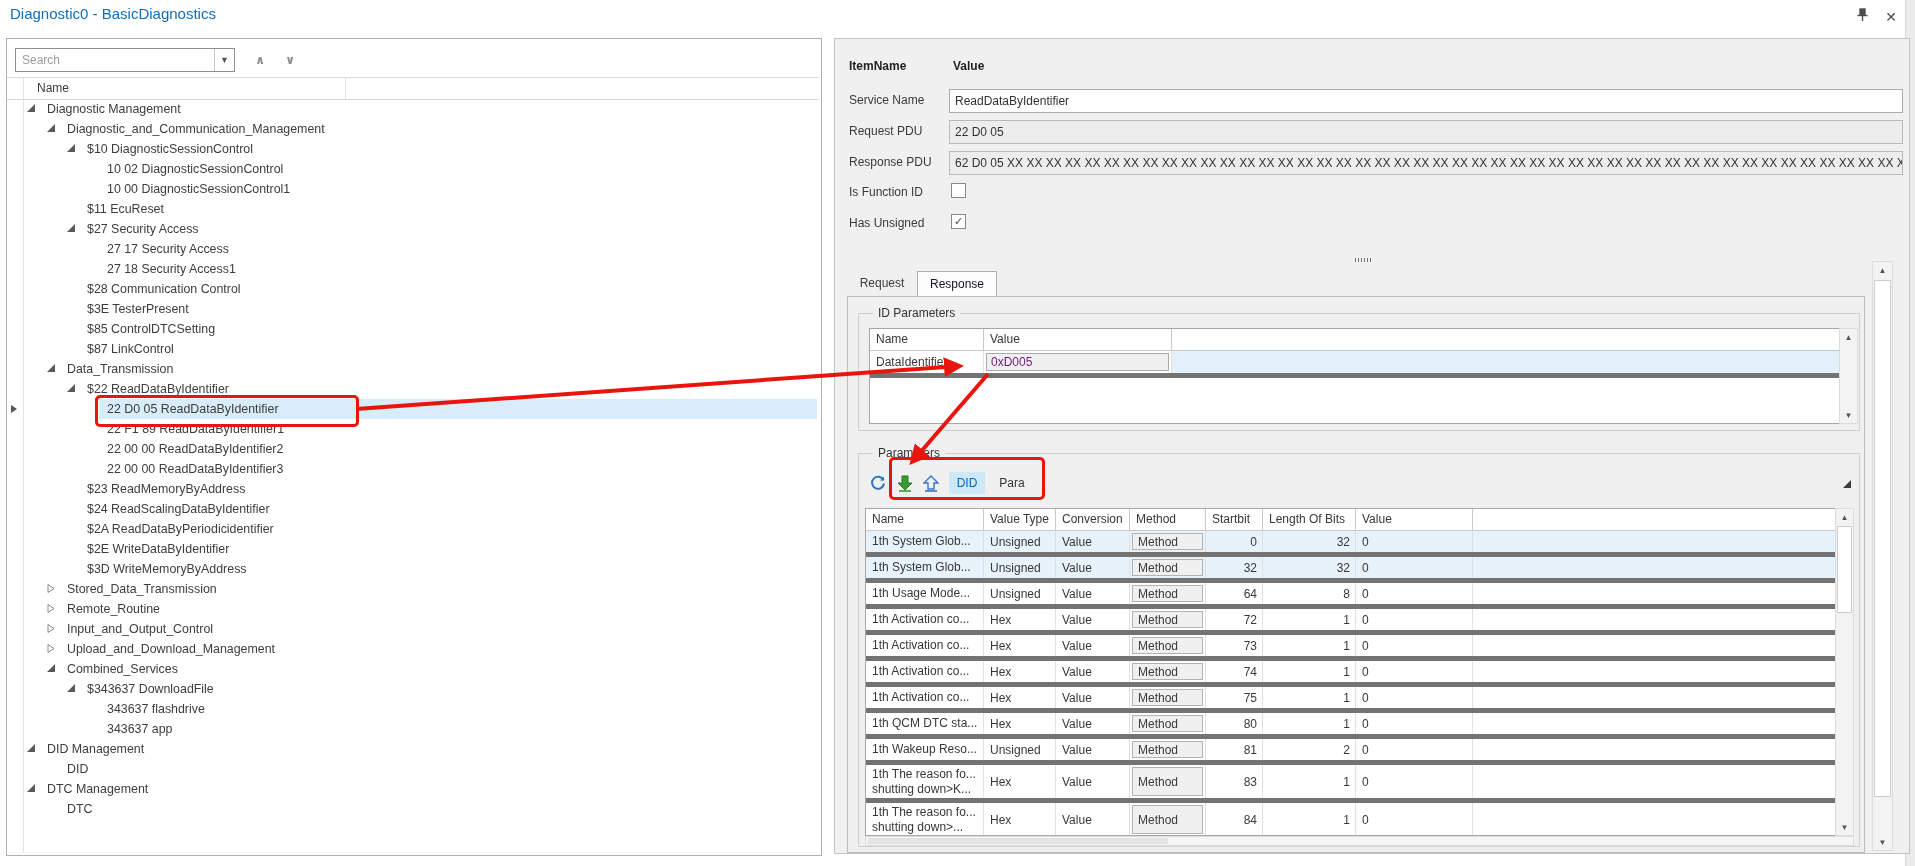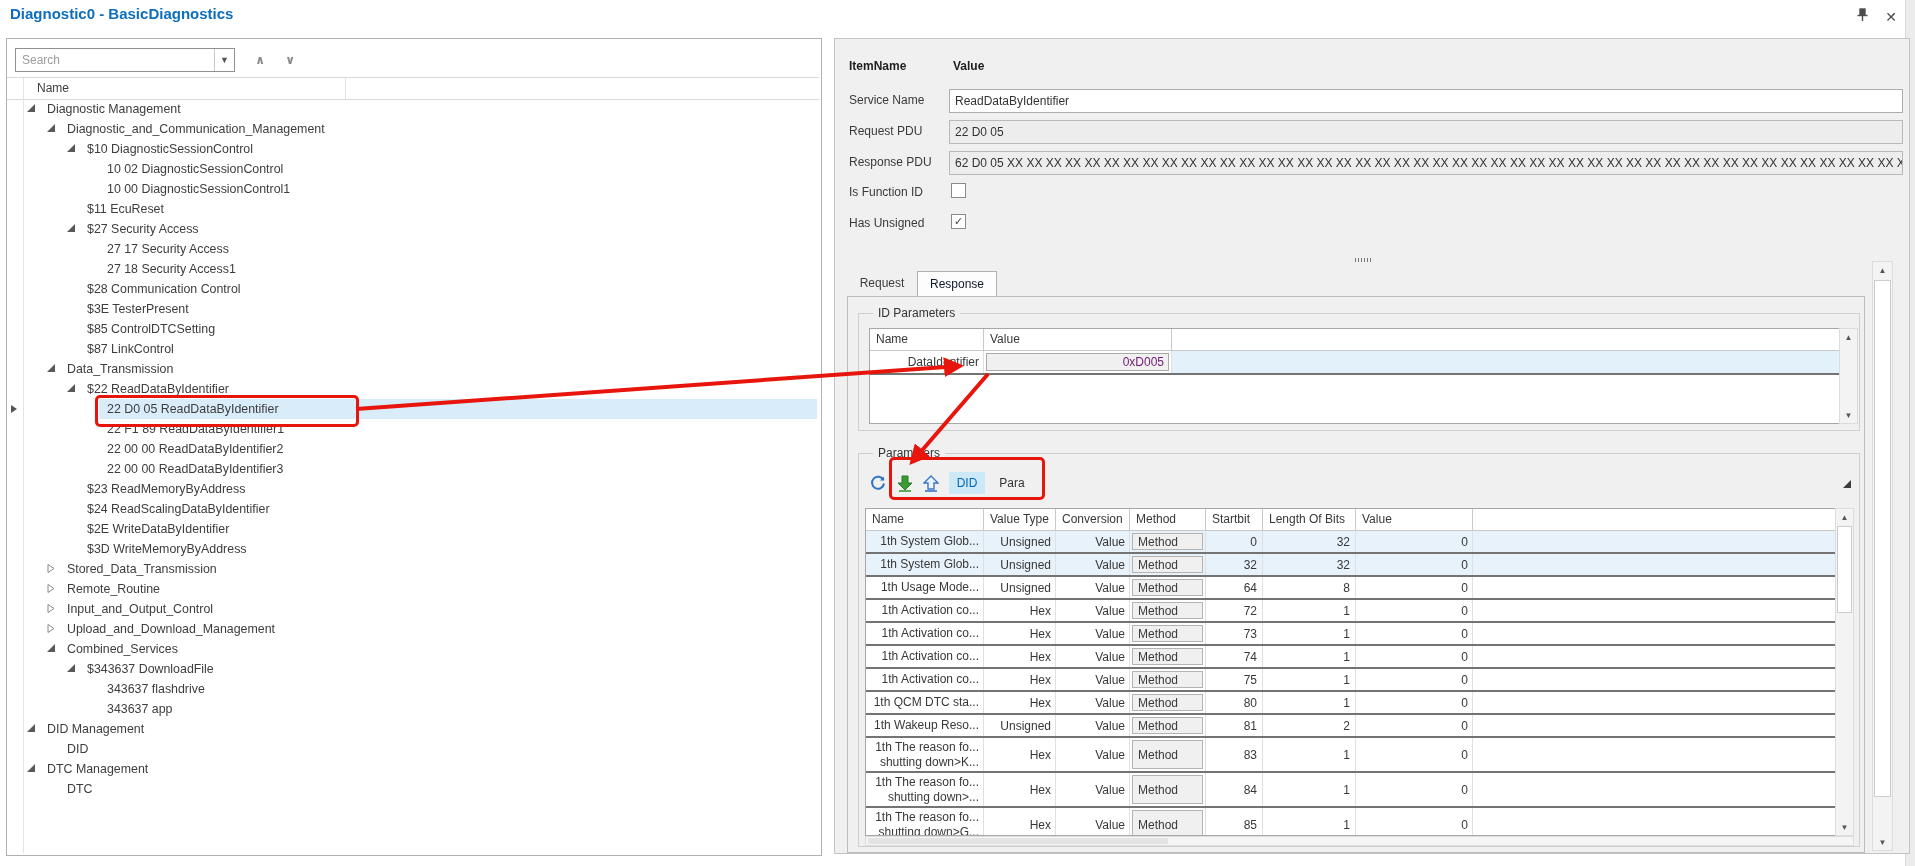--- a/index.html
+++ b/index.html
@@ -1,20 +1,20 @@
 <!DOCTYPE html>
 <html><head>
 <meta charset="utf-8">
 <style>
   html,body{margin:0;padding:0;background:#fff;}
   #stage{position:relative;width:1915px;height:866px;background:#fff;overflow:hidden;
          font-family:"Liberation Sans","DejaVu Sans",sans-serif;color:#333;font-size:12px;}
   .abs{position:absolute;}
   
-  #win-title{left:10px;top:5px;font-size:15px;font-weight:700;color:#0d6ebe;}
+  #win-title{left:10px;top:5px;font-size:15px;font-weight:400;color:#0d6ebe;}
   #win-icons{right:18px;top:8px;display:flex;gap:16px;align-items:center;color:#4d4d4d;}
   #right-strip{right:0;top:0;width:9px;height:866px;background:#ececec;border-left:1px solid #d9d9d9;}
   
   #left-panel{left:6px;top:38px;width:814px;height:816px;border:1px solid #b0b0b0;background:#fff;}
   #right-panel{left:834px;top:38px;width:1074px;height:814px;border:1px solid #c3c3c3;background:#f0f0f0;}
   
   #search-combo{left:8px;top:9px;width:218px;height:22px;border:1px solid #8f8f8f;background:#fff;display:flex;align-items:center;}
   #search-input{flex:1;border:0;outline:0;padding:0 6px;font:12px "Liberation Sans",sans-serif;color:#333;background:transparent;}
   #search-input::placeholder{color:#9b9b9b;}
   #combo-drop{width:19px;height:100%;border-left:1px solid #c9c9c9;display:flex;align-items:center;justify-content:center;color:#555;font-size:9px;}
@@ -45,21 +45,21 @@
   #tab-request{left:12px;width:70px;color:#3c3c3c;}
   #tab-response{left:82px;width:78px;background:#fdfdfd;border:1px solid #b0b0b0;border-bottom:0;color:#0f172a;}
   #tab-content{left:12px;top:257px;width:1016px;height:555px;border:1px solid #bdbdbd;background:#f0f0f0;}
   
   .gbox{position:absolute;border:1px solid #cfcfcf;}
   .gleg{position:absolute;top:-8px;left:14px;background:#f0f0f0;padding:0 5px;color:#333;}
   
   .dt{position:absolute;background:#fff;border:1px solid #a7a7a7;}
   .dt .hrow{display:flex;border-bottom:1px solid #c9c9c9;background:#fff;}
   .dt .hcell{box-sizing:border-box;border-right:1px solid #c9c9c9;padding:3px 0 0 6px;color:#383838;height:21px;}
-  .dt .drow{display:flex;border-bottom:2px solid #737373;background:#fff;text-align:right;}
+  .dt .drow{display:flex;border-bottom:5px solid #737373;background:#fff;}
   .dt .dcell{box-sizing:border-box;border-right:1px solid #e0e0e0;padding:0 4px 0 6px;color:#383838;display:flex;flex-direction:column;justify-content:center;}
   .dcell.num{align-items:flex-end;padding-right:5px;}
   .method-btn{box-sizing:border-box;width:100%;height:calc(100% - 4px);margin:2px 0;background:#f0f0f0;border:1px solid #b3b3b3;
               display:flex;align-items:center;padding-left:5px;color:#3a3a3a;}
   .inset-val{box-sizing:border-box;width:100%;height:18px;background:#f0f0f0;border:1px solid #a9a9a9;padding:1px 4px;color:#701a75;}
   
   .sb{position:absolute;background:#f3f3f3;border:1px solid #dcdcdc;}
   .sb .arr{position:absolute;left:0;right:0;height:16px;display:flex;align-items:center;justify-content:center;color:#555;font-size:8px;}
   .sb .thumb{position:absolute;left:1px;right:1px;background:#fff;border:1px solid #cdcdcd;}
   .hsb{position:absolute;background:#f5f5f5;border:1px solid #ddd;}
@@ -147,20 +147,21 @@
             <svg width="9" height="9">
               <path d="M8 0 L8 8 L0 8 Z" fill="#595959"></path>
             </svg>
           </span><span class="lbl" style="margin-left: 80px;">$22 ReadDataByIdentifier</span></div>
         <div class="trow"><div class="hl"></div><div class="row-indicator"></div><span class="exp" style="left: 80px;"></span><span class="lbl" style="margin-left: 100px;">22 D0 05 ReadDataByIdentifier</span></div>
         <div class="trow"><span class="exp" style="left: 80px;"></span><span class="lbl" style="margin-left: 100px;">22 F1 89 ReadDataByIdentifier1</span></div>
         <div class="trow"><span class="exp" style="left: 80px;"></span><span class="lbl" style="margin-left: 100px;">22 00 00 ReadDataByIdentifier2</span></div>
         <div class="trow"><span class="exp" style="left: 80px;"></span><span class="lbl" style="margin-left: 100px;">22 00 00 ReadDataByIdentifier3</span></div>
         <div class="trow"><span class="exp" style="left: 60px;"></span><span class="lbl" style="margin-left: 80px;">$23 ReadMemoryByAddress</span></div>
         <div class="trow"><span class="exp" style="left: 60px;"></span><span class="lbl" style="margin-left: 80px;">$24 ReadScalingDataByIdentifier</span></div>
+        <div class="trow"><span class="exp" style="left: 60px;"></span><span class="lbl" style="margin-left: 80px;">$2A ReadDataByPeriodicidentifier</span></div>
         <div class="trow"><span class="exp" style="left: 60px;"></span><span class="lbl" style="margin-left: 80px;">$2E WriteDataByIdentifier</span></div>
         <div class="trow"><span class="exp" style="left: 60px;"></span><span class="lbl" style="margin-left: 80px;">$3D WriteMemoryByAddress</span></div>
         <div class="trow"><span class="exp" style="left: 40px;">
             <svg width="9" height="10">
               <path d="M1 0.5 L7 4.5 L1 8.5 Z" fill="#fff" stroke="#8a8a8a"></path>
             </svg>
           </span><span class="lbl" style="margin-left: 60px;">Stored_Data_Transmission</span></div>
         <div class="trow"><span class="exp" style="left: 40px;">
             <svg width="9" height="10">
               <path d="M1 0.5 L7 4.5 L1 8.5 Z" fill="#fff" stroke="#8a8a8a"></path>

